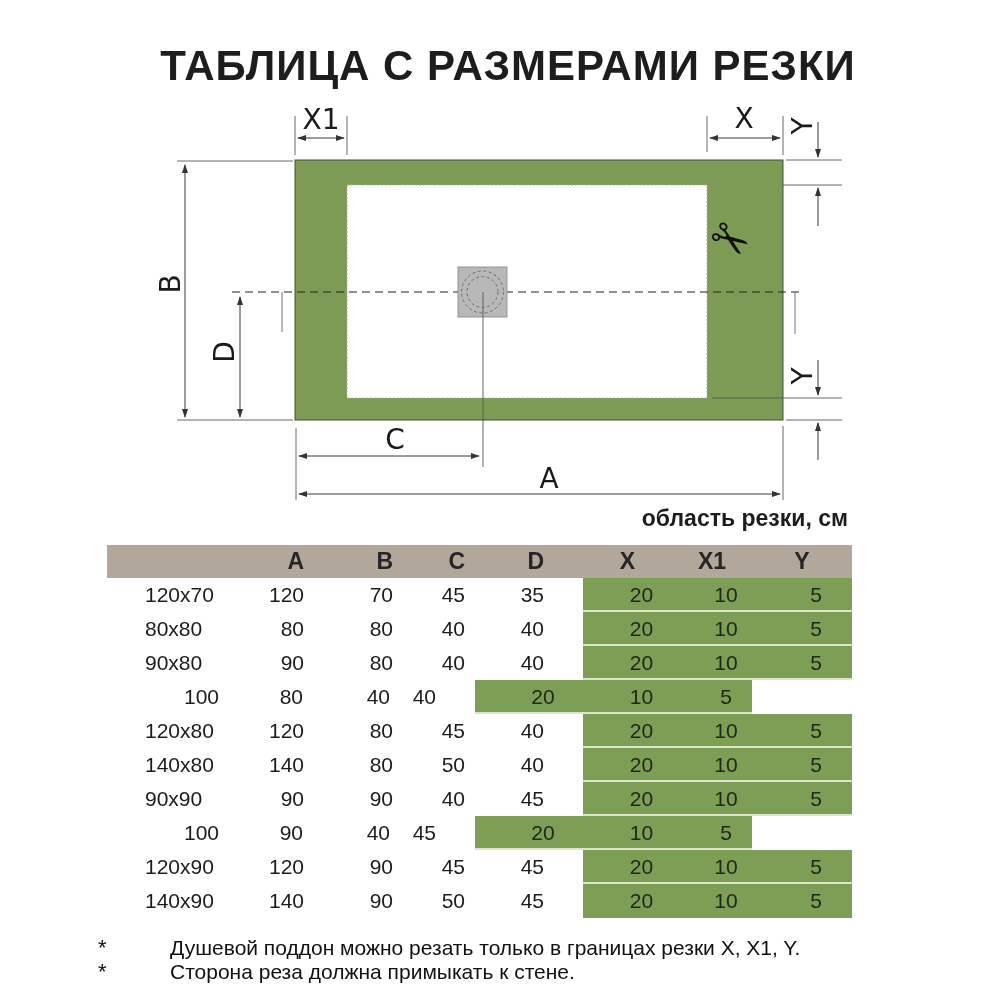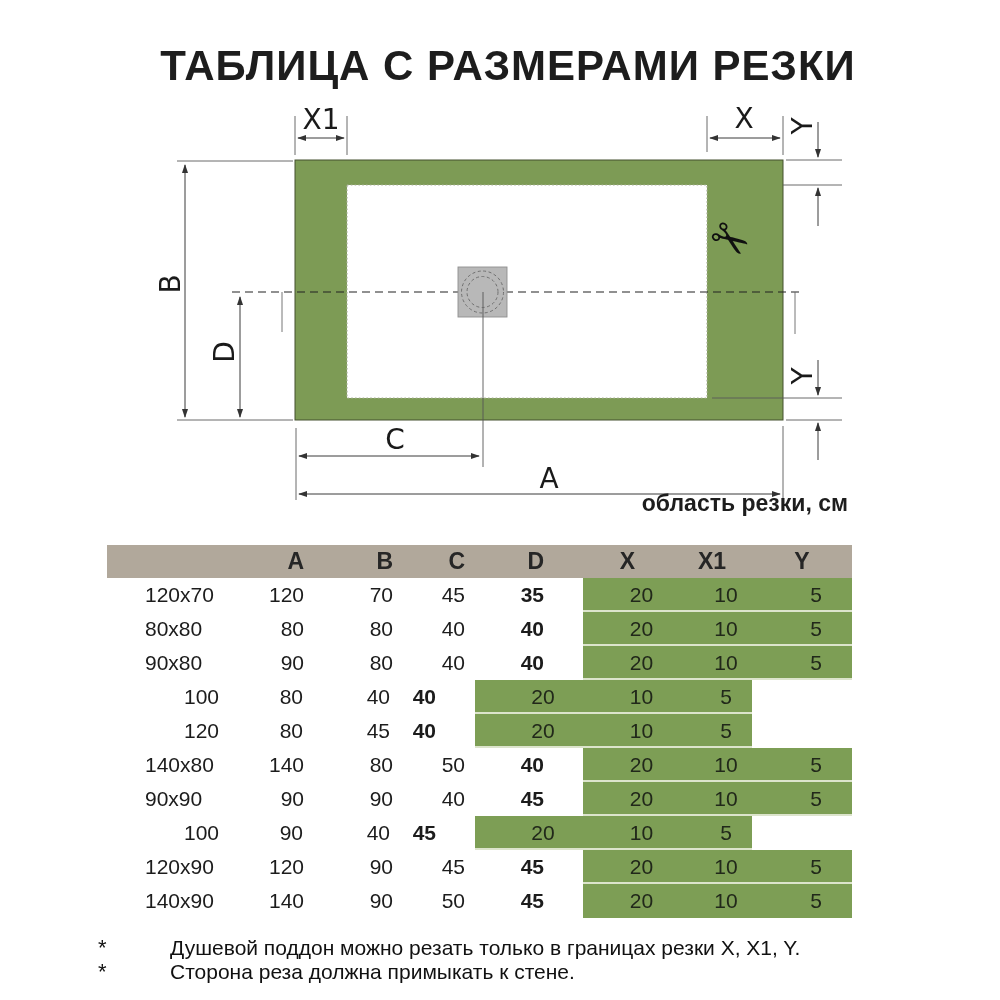--- a/index.html
+++ b/index.html
@@ -19,21 +19,21 @@
   svg .tick { stroke:#666;    stroke-width:0.9; }
   svg .lbl  { font-family:"DejaVu Sans", sans-serif; font-size:28px; fill:#1a1a1a; }
   svg .tray       { fill:#7d9b55; stroke:#44502e; stroke-width:1; }
   svg .inner-area { fill:#ffffff; stroke:#a9b099; stroke-width:1.2; stroke-dasharray:1.6 2.2; }
   svg .drain-sq   { fill:#b8b8b8; stroke:#8f8f8f; stroke-width:0.9; }
   svg .drain-circ { fill:none; stroke:#6f6f6f; stroke-width:1; stroke-dasharray:3 2.5; }
   svg .drop       { stroke:#555; stroke-width:0.9; }
   svg .scissors   { font-size:46px; fill:#101010; font-family:"DejaVu Sans", sans-serif; }
 
   .caption {
-    position:absolute; top:490px; left:400px; width:448px;
+    position:absolute; top:505px; left:400px; width:448px;
     text-align:right; font-size:23px; font-weight:bold; color:#1d1d1d;
   }
   .thead, .trow {
     display:grid;
     grid-template-columns:118px 85px 90px 75px 108px 89px 80px 100px;
     width:745px;
   }
   .thead {
     position:absolute; left:107px; top:545px; height:33px;
     background:#b1a89b;
@@ -46,21 +46,21 @@
   .trow  { height:34px; }
   .cell  {
     font-size:21px; color:#1c1c1c;
     display:flex; align-items:center;
   }
   
   .col0 { justify-content:flex-start; padding-left:38px; }
   .col1 { justify-content:flex-end;  padding-right:6px;  }
   .col2 { justify-content:flex-end;  padding-right:7px;  }
   .col3 { justify-content:flex-end;  padding-right:10px; }
-  .col4 { justify-content:flex-end;  padding-right:39px;font-weight:bold; }
+  .col4 { justify-content:flex-end;  padding-right:39px; }
   .col5, .col6, .col7 { justify-content:center; padding:0; }
   .cell.green { background:#7d9e55; color:#21281a;padding-left:28px; }
   .trow:not(.last) .cell.green { box-shadow:inset 0 -2px 0 #dce4cc; }
 
   .footnotes { position:absolute; left:98px; top:936px; width:850px; }
   .fnote { display:flex; line-height:24px; font-size:21px; color:#111; }
   .fnote .marker { width:72px; flex:0 0 72px; font-size:22px; }
 </style>
 </head>
 <body>
@@ -196,20 +196,21 @@
       <div class="trow">
         <div class="cell col1">100</div>
         <div class="cell col2">80</div>
         <div class="cell col3">40</div>
         <div class="cell col4">40</div>
         <div class="cell col5 green">20</div>
         <div class="cell col6 green">10</div>
         <div class="cell col7 green">5</div>
       </div>
       <div class="trow">
+        <div class="cell col0">120x80</div>
         <div class="cell col1">120</div>
         <div class="cell col2">80</div>
         <div class="cell col3">45</div>
         <div class="cell col4">40</div>
         <div class="cell col5 green">20</div>
         <div class="cell col6 green">10</div>
         <div class="cell col7 green">5</div>
       </div>
       <div class="trow">
         <div class="cell col0">140x80</div>

